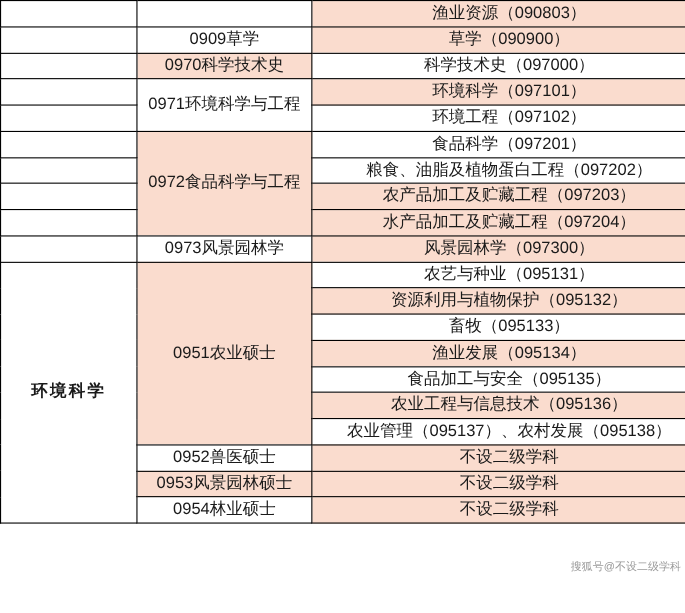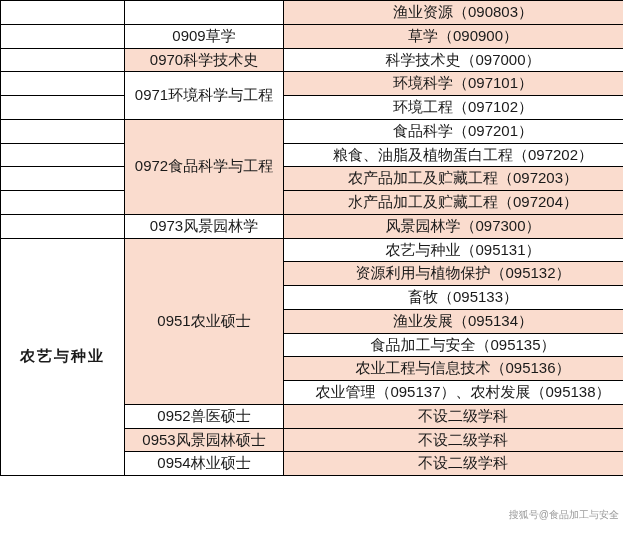--- a/index.html
+++ b/index.html
@@ -163,21 +163,21 @@
         <td class="c3 peach">水产品加工及贮藏工程（097204）</td>
       </tr>
 
       <tr>
         <td class="c1 white"></td>
         <td class="c2 white">0973风景园林学</td>
         <td class="c3 peach">风景园林学（097300）</td>
       </tr>
 
       <tr>
-        <td class="c1 cat" rowspan="10">农艺与种业</td>
+        <td class="c1 cat" rowspan="10">环境科学</td>
         <td class="c2 peach" rowspan="7">0951农业硕士</td>
         <td class="c3 white">农艺与种业（095131）</td>
       </tr>
 
       <tr>
         <td class="c3 peach">资源利用与植物保护（095132）</td>
       </tr>
 
       <tr>
         <td class="c3 white">畜牧（095133）</td>
@@ -210,14 +210,14 @@
       </tr>
 
       <tr>
         <td class="c2 white">0954林业硕士</td>
         <td class="c3 peach">不设二级学科</td>
       </tr>
 
     </tbody>
   </table>
 
-  <div class="credit">搜狐号@食品加工与安全</div>
+  <div class="credit">搜狐号@不设二级学科</div>
 </div>
 
 </body></html>

